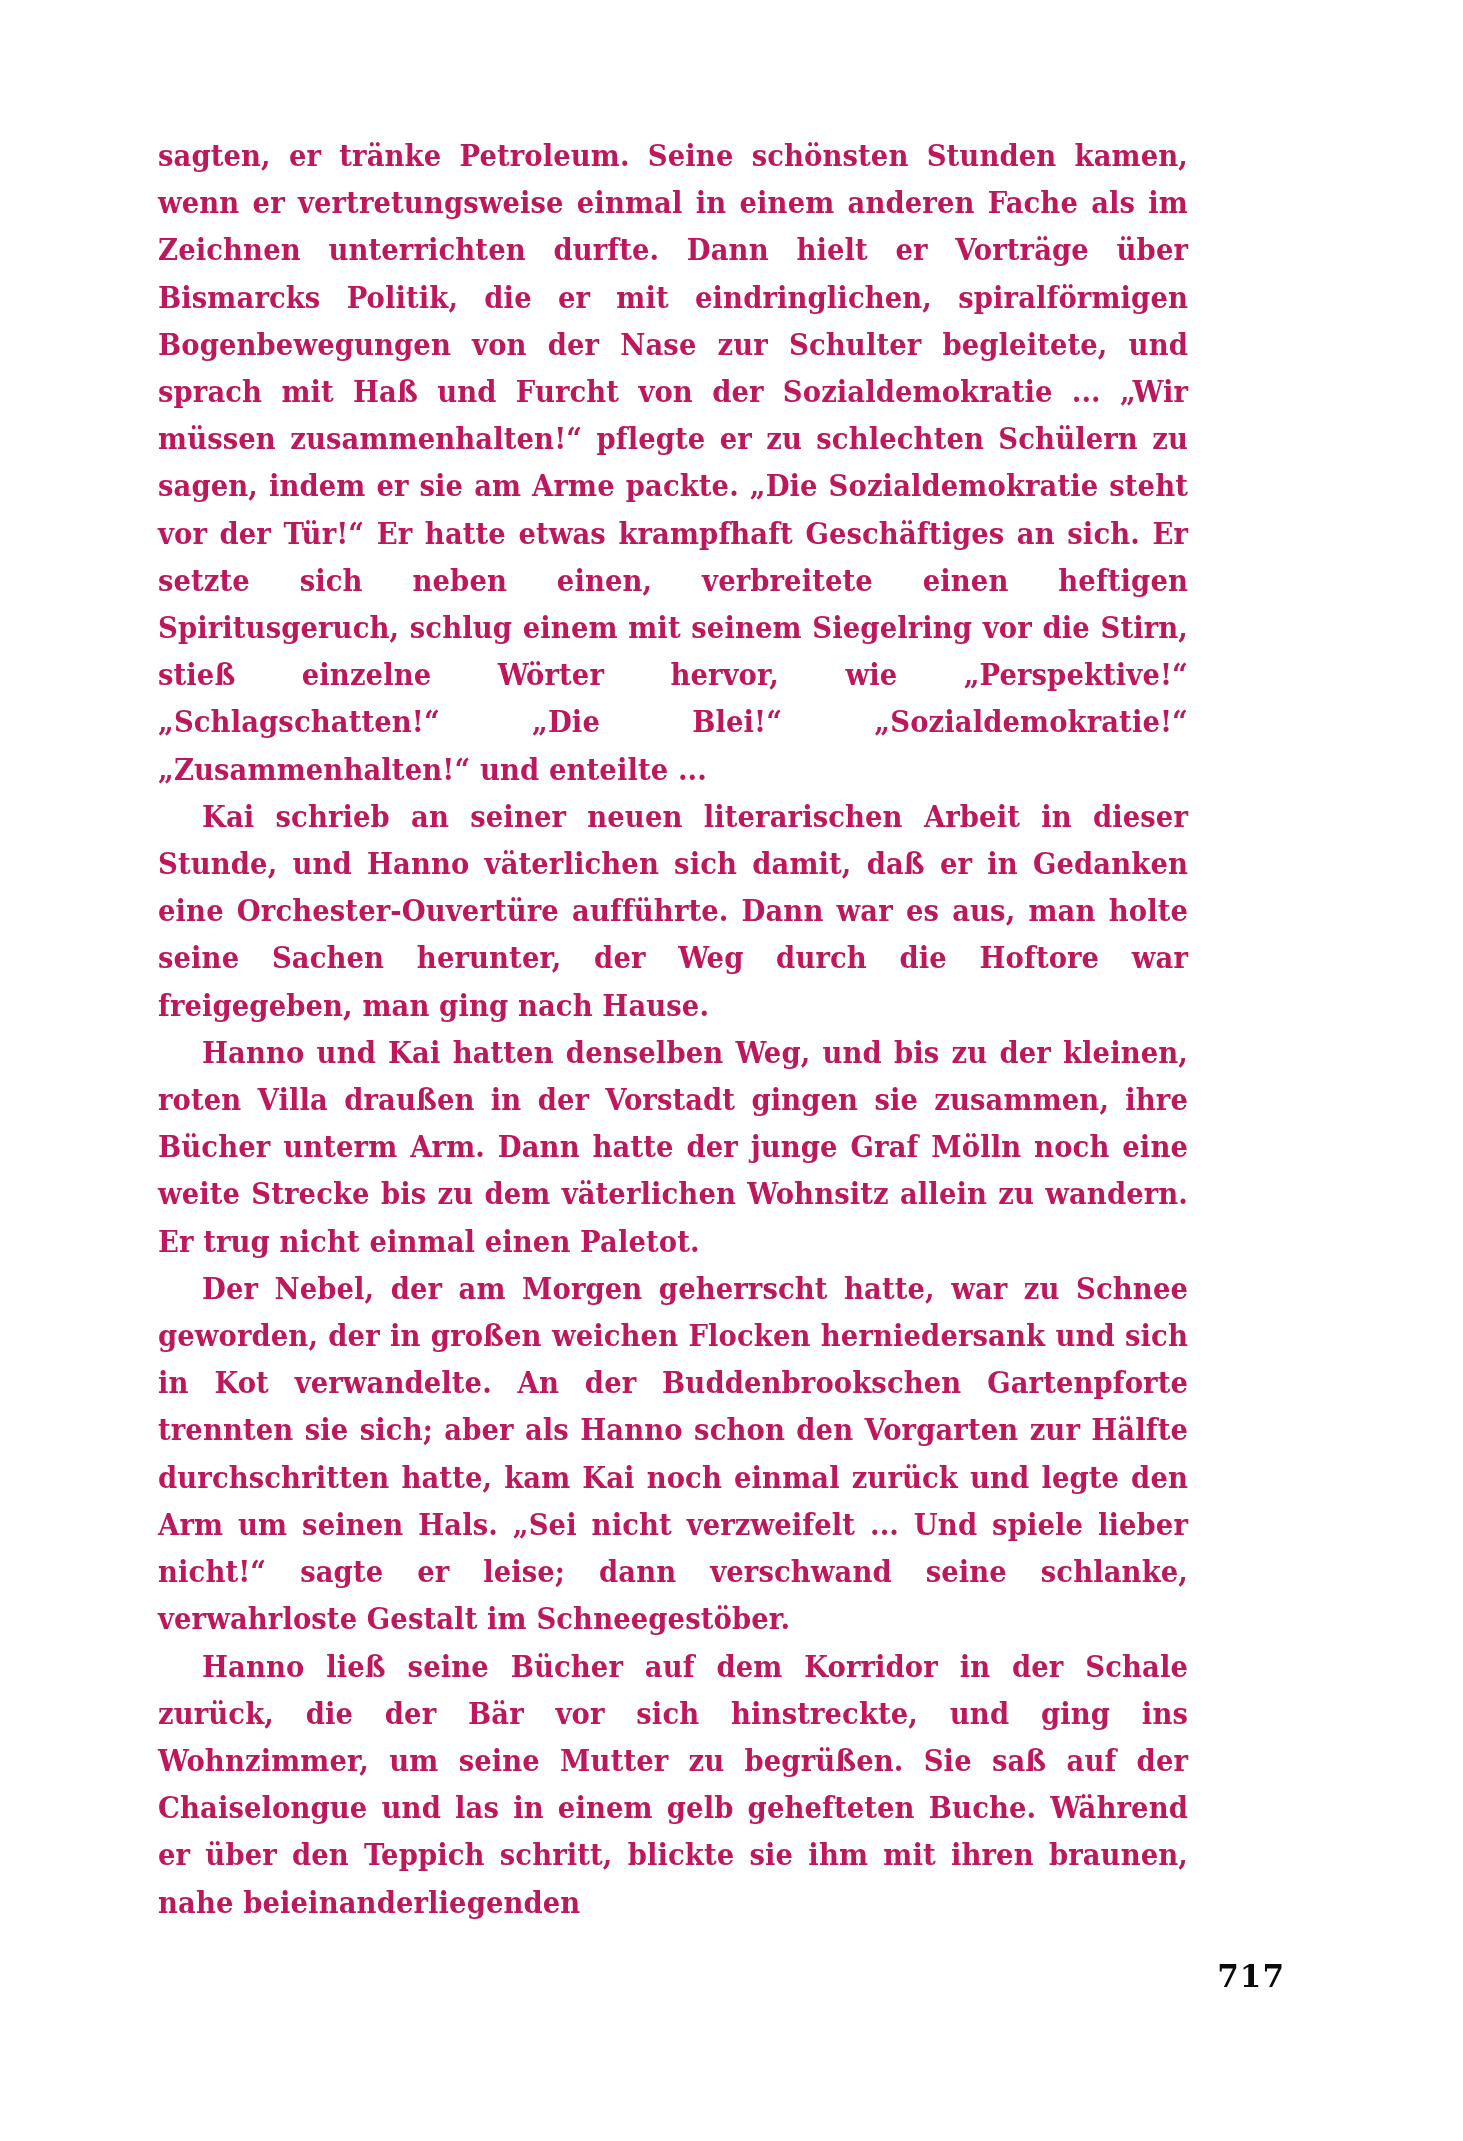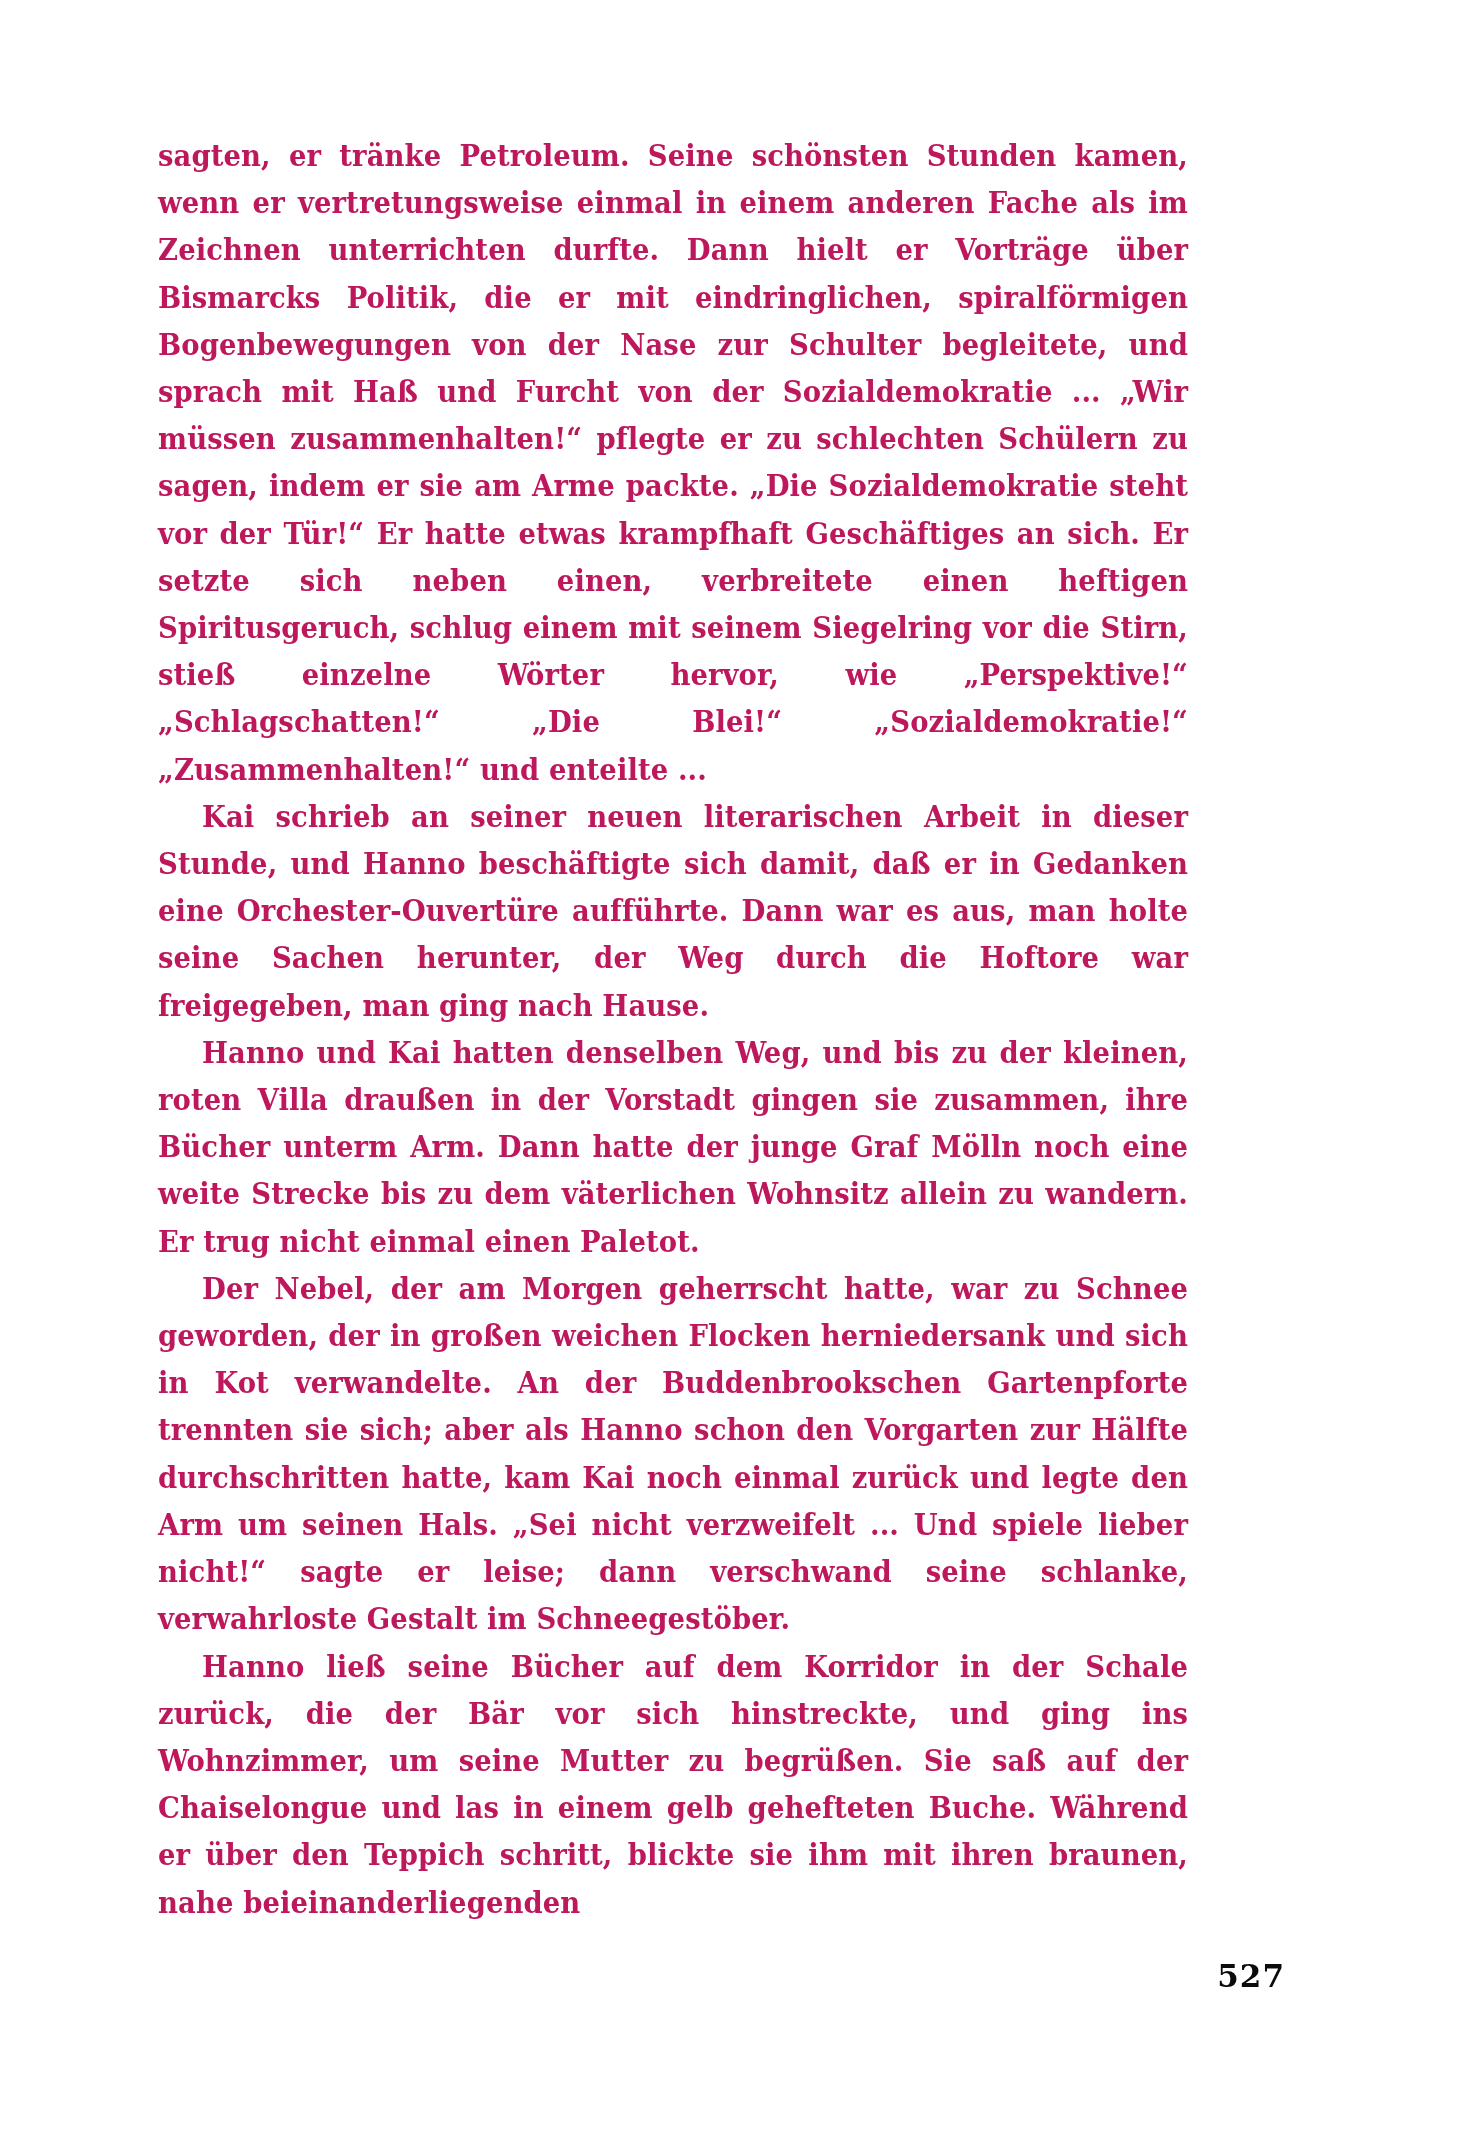--- a/index.html
+++ b/index.html
@@ -50,19 +50,19 @@
     color: #0b0b0b;
     letter-spacing: 1px;
   }
 </style>
 </head>
 <body>
 
 <div class="page">
   <div class="text-block">
     <p class="para">sagten, er tränke Petroleum. Seine schönsten Stunden kamen, wenn er vertretungsweise einmal in einem anderen Fache als im Zeichnen unterrichten durfte. Dann hielt er Vorträge über Bismarcks Politik, die er mit eindringlichen, spiralförmigen Bogenbewegungen von der Nase zur Schulter begleitete, und sprach mit Haß und Furcht von der Sozialdemokratie ... „Wir müssen zusammenhalten!“ pflegte er zu schlechten Schülern zu sagen, indem er sie am Arme packte. „Die Sozialdemokratie steht vor der Tür!“ Er hatte etwas krampfhaft Geschäftiges an sich. Er setzte sich neben einen, verbreitete einen heftigen Spiritusgeruch, schlug einem mit seinem Siegelring vor die Stirn, stieß einzelne Wörter hervor, wie „Perspektive!“  „Schlagschatten!“  „Die  Blei!“  „Sozialdemokratie!“ „Zusammenhalten!“ und enteilte ...</p>
-    <p class="para indent">Kai schrieb an seiner neuen literarischen Arbeit in dieser Stunde, und Hanno beschäftigte sich damit, daß er in Gedanken eine Orchester-Ouvertüre aufführte. Dann war es aus, man holte seine Sachen herunter, der Weg durch die Hoftore war freigegeben, man ging nach Hause.</p>
+    <p class="para indent">Kai schrieb an seiner neuen literarischen Arbeit in dieser Stunde, und Hanno väterlichen sich damit, daß er in Gedanken eine Orchester-Ouvertüre aufführte. Dann war es aus, man holte seine Sachen herunter, der Weg durch die Hoftore war freigegeben, man ging nach Hause.</p>
     <p class="para indent">Hanno und Kai hatten denselben Weg, und bis zu der kleinen, roten Villa draußen in der Vorstadt gingen sie zusammen, ihre Bücher unterm Arm. Dann hatte der junge Graf Mölln noch eine weite Strecke bis zu dem väterlichen Wohnsitz allein zu wandern. Er trug nicht einmal einen Paletot.</p>
     <p class="para indent">Der Nebel, der am Morgen geherrscht hatte, war zu Schnee geworden, der in großen weichen Flocken herniedersank und sich in Kot verwandelte. An der Buddenbrookschen Gartenpforte trennten sie sich; aber als Hanno schon den Vorgarten zur Hälfte durchschritten hatte, kam Kai noch einmal zurück und legte den Arm um seinen Hals. „Sei nicht verzweifelt ... Und spiele lieber nicht!“ sagte er leise; dann verschwand seine schlanke, verwahrloste Gestalt im Schneegestöber.</p>
     <p class="para indent">Hanno ließ seine Bücher auf dem Korridor in der Schale zurück, die der Bär vor sich hinstreckte, und ging ins Wohnzimmer, um seine Mutter zu begrüßen. Sie saß auf der Chaiselongue und las in einem gelb gehefteten Buche. Während er über den Teppich schritt, blickte sie ihm mit ihren braunen, nahe beieinanderliegenden</p>
   </div>
-  <div class="folio">527</div>
+  <div class="folio">717</div>
 </div>
 
 </body></html>

